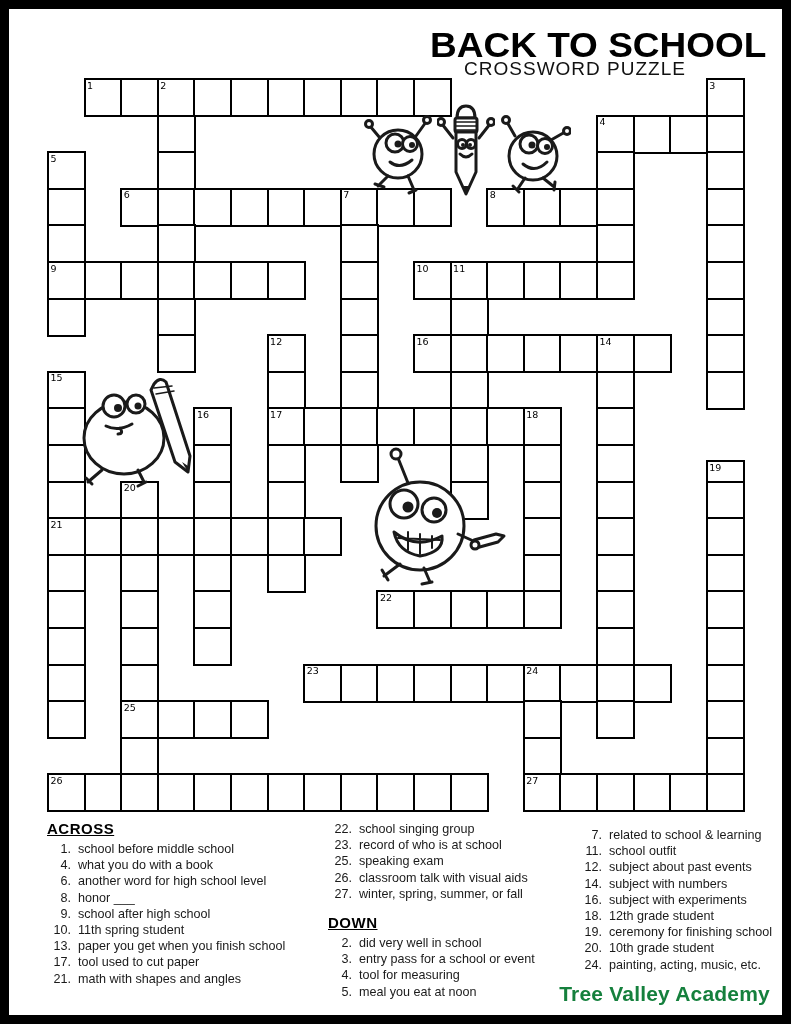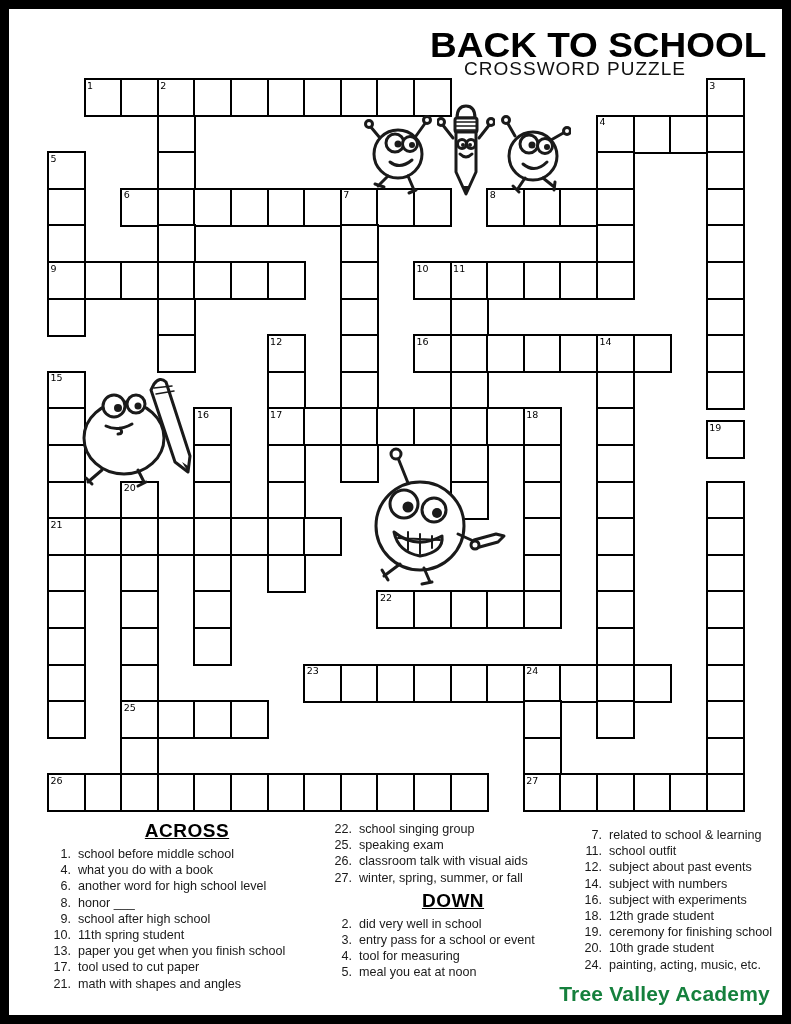--- a/index.html
+++ b/index.html
@@ -11,22 +11,22 @@
          transform:scaleY(.97);white-space:nowrap;}
   .subtitle{position:absolute;left:430px;top:58px;width:290px;text-align:center;
          font-size:19px;font-weight:400;letter-spacing:1px;color:#111;white-space:nowrap;}
   
   .cell{position:absolute;width:39.1px;height:39.1px;background:#fff;
         border:2.5px solid #000;box-sizing:border-box;}
   .cnum{position:absolute;left:1.5px;top:0.5px;font-size:9.5px;line-height:1.1;
         font-weight:400;color:#000;font-family:"DejaVu Sans",sans-serif;}
   
   .clue-col{position:absolute;font-size:12.6px;color:#1a1a1a;}
-  .clue-head{font-size:19px;font-weight:700;text-decoration:underline;
-             letter-spacing:.5px;color:#000;margin:0 0 4px 0;text-align:center;}
+  .clue-head{font-size:15px;font-weight:700;text-decoration:underline;
+             letter-spacing:.5px;color:#000;margin:0 0 4px 0;}
   .clue{display:flex;height:16.2px;line-height:16.2px;white-space:nowrap;}
   .clue-num{width:24px;text-align:right;flex:none;}
   .clue-text{margin-left:7px;}
   .branding{position:absolute;left:555px;top:982px;width:215px;text-align:right;
             font-size:21px;font-weight:700;letter-spacing:.2px;white-space:nowrap;}
   .char{position:absolute;}
   svg .ln{fill:none;stroke:#1a1a1a;stroke-width:3;stroke-linecap:round;stroke-linejoin:round;}
   svg .fw{fill:#fff;stroke:#1a1a1a;stroke-width:3;stroke-linejoin:round;}
   svg .fb{fill:#1a1a1a;stroke:none;}
 </style>
@@ -163,21 +163,21 @@
         <span class="cnum">18</span>
       </div>
       <div class="cell" style="left: 596px; top: 407.4px;"></div>
       <div class="cell" style="left: 47px; top: 444px;"></div>
       <div class="cell" style="left: 193.4px; top: 444px;"></div>
       <div class="cell" style="left: 266.6px; top: 444px;"></div>
       <div class="cell" style="left: 339.8px; top: 444px;"></div>
       <div class="cell" style="left: 449.6px; top: 444px;"></div>
       <div class="cell" style="left: 522.8px; top: 444px;"></div>
       <div class="cell" style="left: 596px; top: 444px;"></div>
-      <div class="cell" style="left: 705.8px; top: 420px;">
+      <div class="cell" style="left: 705.8px; top: 460px;">
         <span class="cnum">19</span>
       </div>
       <div class="cell" style="left: 47px; top: 480.6px;"></div>
       <div class="cell" style="left: 120.2px; top: 480.6px;">
         <span class="cnum">20</span>
       </div>
       <div class="cell" style="left: 193.4px; top: 480.6px;"></div>
       <div class="cell" style="left: 266.6px; top: 480.6px;"></div>
       <div class="cell" style="left: 449.6px; top: 480.6px;"></div>
       <div class="cell" style="left: 522.8px; top: 480.6px;"></div>
@@ -399,33 +399,37 @@
         </div>
       </div>
   </div>
   <div class="clue-col" style="left:328px;top:821px;width:250px;">
     <div id="col2a">
         <div class="clue">
           <span class="clue-num">22.</span>
           <span class="clue-text">school singing group</span>
         </div>
         <div class="clue">
+          <span class="clue-num">23.</span>
+          <span class="clue-text">record of who is at school</span>
+        </div>
+        <div class="clue">
           <span class="clue-num">25.</span>
           <span class="clue-text">speaking exam</span>
         </div>
         <div class="clue">
           <span class="clue-num">26.</span>
           <span class="clue-text">classroom talk with visual aids</span>
         </div>
         <div class="clue">
           <span class="clue-num">27.</span>
           <span class="clue-text">winter, spring, summer, or fall</span>
         </div>
       </div>
-    <div class="clue-head" style="margin-top:4px;">DOWN</div>
+    <div class="clue-head" style="margin-top:12px;">DOWN</div>
     <div id="col2b">
         <div class="clue">
           <span class="clue-num">2.</span>
           <span class="clue-text">did very well in school</span>
         </div>
         <div class="clue">
           <span class="clue-num">3.</span>
           <span class="clue-text">entry pass for a school or event</span>
         </div>
         <div class="clue">

